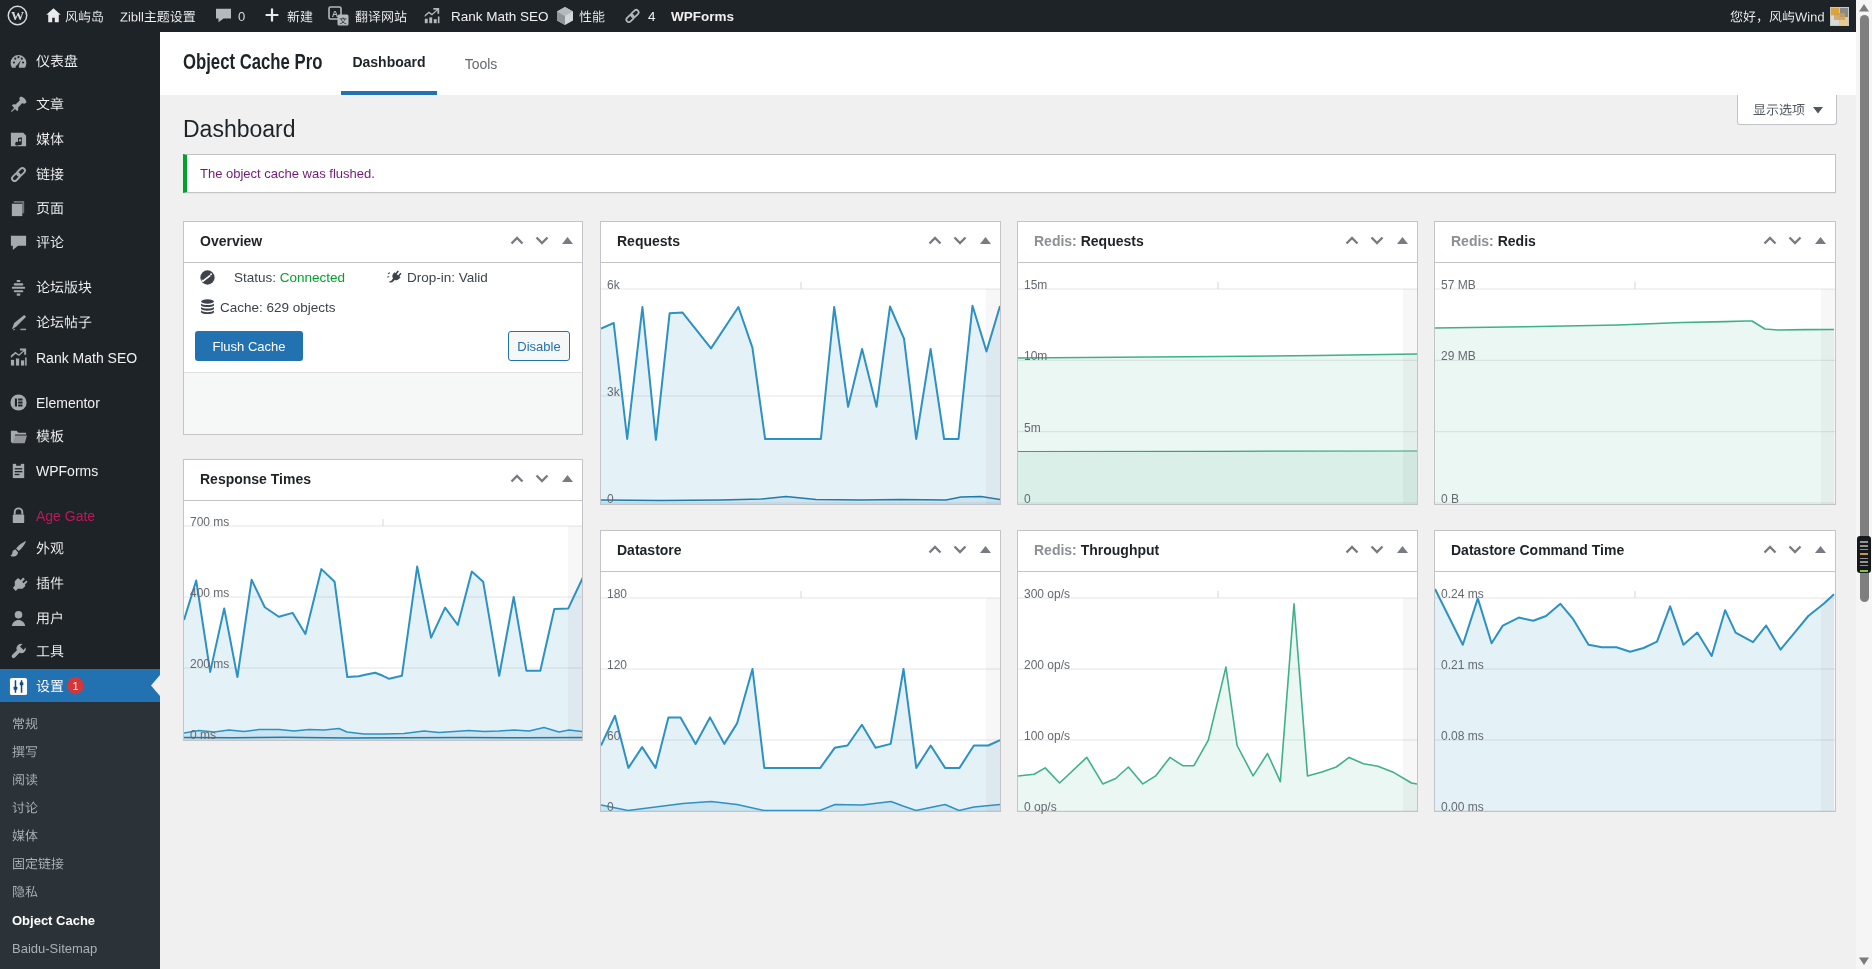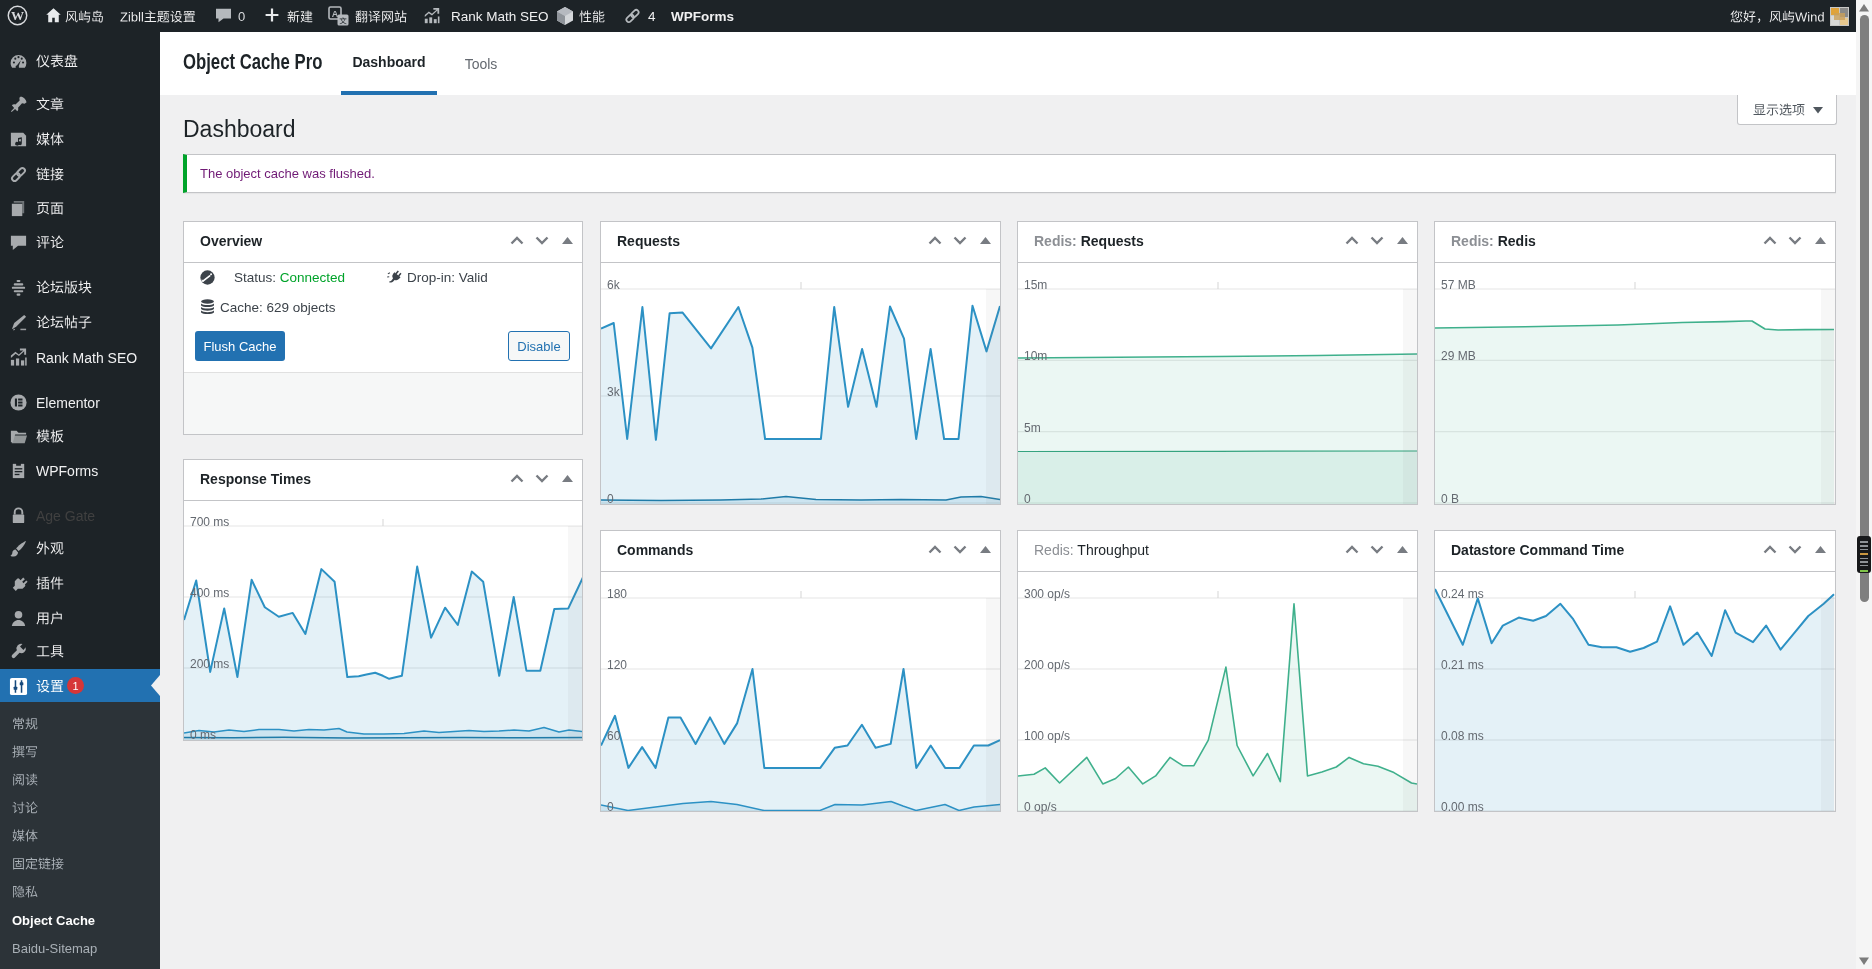--- a/index.html
+++ b/index.html
@@ -247,21 +247,21 @@
         <rect x="6" y="7.5" width="8" height="1.4"></rect>
         <rect x="6" y="10.5" width="8" height="1.4"></rect>
         <rect x="6" y="13.5" width="5" height="1.4"></rect>
       </g>
     </svg>
     <div class="abs" style="left:36px;top:463px;font-size:14px;color:#f0f0f1">WPForms</div>
     <svg class="abs" style="left:9px;top:505.5px" width="19" height="19" viewBox="0 0 20 20">
       <path fill="none" stroke="#a7aaad" stroke-width="2" d="M6 9V6.5a4 4 0 0 1 8 0V9"></path>
       <rect x="4" y="9" width="12" height="9" rx="1" fill="#a7aaad"></rect>
     </svg>
-    <div class="abs" style="left:36px;top:508px;font-size:14px;color:#404040">Age Gate</div>
+    <div class="abs" style="left:36px;top:508px;font-size:14px;color:#be185d">Age Gate</div>
     <svg class="abs" style="left:9px;top:538.5px" width="19" height="19" viewBox="0 0 20 20">
       <path fill="#a7aaad" d="M18 2c-4 1.5-8.5 5-10.5 8l2.6 2.6C13 10.5 16.5 6 18 2z"></path>
       <path fill="#a7aaad" d="M7 11c-2 0-3.5 1.5-3.5 3.5 0 1.5-1 2.5-2 3 1 .8 2.3 1 3.5 1 2.5 0 4.5-1.8 4.5-4.2z"></path>
     </svg>
     <svg class="ct" style="left:36px;top:540.9px;" width="28.0" height="14.8" viewBox="0 -880 2000.0 1060" fill="#f0f0f1">
       <use href="#u5916r"></use>
       <use href="#u89c2r" x="1000"></use>
     </svg>
     <svg class="abs" style="left:9px;top:573.5px" width="19" height="19" viewBox="0 0 20 20">
       <path fill="#a7aaad" d="M13.5 2v4h-2V2H9v4H7a1.5 1.5 0 0 0-1.5 1.5V11L9 14.5v3h4.5v-3L17 11V7.5A1.5 1.5 0 0 0 15.5 6V2z" transform="rotate(45 10 10)"></path>
@@ -365,21 +365,21 @@
     <div class="abs" style="left:407px;top:270px;font-size:13.5px;color:#3c434a">Drop-in: Valid</div>
     <svg class="abs" style="left:199px;top:298px" width="17" height="18" viewBox="0 0 20 20">
       <g fill="#3c434a">
         <ellipse cx="10" cy="3.6" rx="7.6" ry="2.6"></ellipse>
         <path d="M2.4 5.8c1.4 1.3 4.2 1.9 7.6 1.9s6.2-.6 7.6-1.9v2.4c-1.4 1.3-4.2 1.9-7.6 1.9s-6.2-.6-7.6-1.9z"></path>
         <path d="M2.4 10c1.4 1.3 4.2 1.9 7.6 1.9s6.2-.6 7.6-1.9v2.4c-1.4 1.3-4.2 1.9-7.6 1.9s-6.2-.6-7.6-1.9z"></path>
         <path d="M2.4 14.2c1.4 1.3 4.2 1.9 7.6 1.9s6.2-.6 7.6-1.9v2.2c-1.4 1.3-4.2 1.9-7.6 1.9s-6.2-.6-7.6-1.9z"></path>
       </g>
     </svg>
     <div class="abs" style="left:220px;top:300px;font-size:13.5px;color:#3c434a">Cache: 629 objects</div>
-    <div class="btn" style="left:195px;top:331px;width:90px;height:30px;background:#2271b1;color:#fff">Flush Cache</div>
+    <div class="btn" style="left:195px;top:331px;width:108px;height:30px;background:#2271b1;color:#fff">Flush Cache</div>
     <div class="btn" style="left:508px;top:331px;width:62px;height:30px;background:#f6f7f7;border:1px solid #2271b1;color:#2271b1">Disable</div>
     <div class="abs" style="left:184px;top:372px;width:398px;height:62px;background:#f6f7f7;border-top:1px solid #e0e0e0"></div>
     <div class="card" style="left:600px;top:221px;width:401px;height:284px"></div>
     <div class="abs" style="left:617px;top:233px;font-size:14px;font-weight:700;color:#1d2327">Requests</div>
     <div class="abs" style="left:600px;top:262px;width:401px;height:1px;background:#c3c4c7"></div>
     <svg class="abs" style="left:928px;top:236px" width="14" height="9" viewBox="0 0 14 9">
       <path d="M1.5 7.5 7 2l5.5 5.5" stroke="#787c82" stroke-width="2.4" fill="none"></path>
     </svg>
     <svg class="abs" style="left:953px;top:236px" width="14" height="9" viewBox="0 0 14 9">
       <path d="M1.5 1.5 7 7l5.5-5.5" stroke="#787c82" stroke-width="2.4" fill="none"></path>
@@ -477,21 +477,21 @@
       <path d="M0.0 232.0 L15.0 229.5 L30.0 231.0 L45.0 229.0 L60.0 230.5 L75.0 228.5 L95.0 228.5 L110.0 230.0 L125.0 228.5 L140.0 229.0 L155.0 227.5 L163.0 231.0 L180.0 233.0 L200.0 233.0 L220.0 232.5 L240.0 230.0 L255.0 231.5 L270.0 230.5 L285.0 229.5 L300.0 230.5 L315.0 230.0 L330.0 229.0 L345.0 230.0 L360.0 226.5 L375.0 231.0 L385.0 229.0 L399.0 230.5 L399.0 239 L0.0 239 Z" fill="rgba(44,145,196,0.13)"></path>
       <path d="M0.0 232.0 L15.0 229.5 L30.0 231.0 L45.0 229.0 L60.0 230.5 L75.0 228.5 L95.0 228.5 L110.0 230.0 L125.0 228.5 L140.0 229.0 L155.0 227.5 L163.0 231.0 L180.0 233.0 L200.0 233.0 L220.0 232.5 L240.0 230.0 L255.0 231.5 L270.0 230.5 L285.0 229.5 L300.0 230.5 L315.0 230.0 L330.0 229.0 L345.0 230.0 L360.0 226.5 L375.0 231.0 L385.0 229.0 L399.0 230.5" fill="none" stroke="#2c91c4" stroke-width="1.5" stroke-linejoin="round"></path>
       <path d="M0.0 236.5 L50.0 236.8 L100.0 236.3 L163.0 237.0 L220.0 236.8 L280.0 236.5 L340.0 236.8 L399.0 236.5" fill="none" stroke="#1f7ba8" stroke-width="1.5" stroke-linejoin="round"></path>
       <rect x="384" y="25" width="14" height="214" fill="rgba(120,120,120,0.06)"></rect>
     </svg>
     <div class="lbl" style="left:190px;top:515px">700 ms</div>
     <div class="lbl" style="left:190px;top:586px">400 ms</div>
     <div class="lbl" style="left:190px;top:657px">200 ms</div>
     <div class="lbl" style="left:190px;top:728px">0 ms</div>
     <div class="card" style="left:600px;top:530px;width:401px;height:282px"></div>
-    <div class="abs" style="left:617px;top:542px;font-size:14px;font-weight:700;color:#1d2327">Commands</div>
+    <div class="abs" style="left:617px;top:542px;font-size:14px;font-weight:700;color:#1d2327">Datastore</div>
     <div class="abs" style="left:600px;top:571px;width:401px;height:1px;background:#c3c4c7"></div>
     <svg class="abs" style="left:928px;top:545px" width="14" height="9" viewBox="0 0 14 9">
       <path d="M1.5 7.5 7 2l5.5 5.5" stroke="#787c82" stroke-width="2.4" fill="none"></path>
     </svg>
     <svg class="abs" style="left:953px;top:545px" width="14" height="9" viewBox="0 0 14 9">
       <path d="M1.5 1.5 7 7l5.5-5.5" stroke="#787c82" stroke-width="2.4" fill="none"></path>
     </svg>
     <svg class="abs" style="left:980px;top:546px" width="11" height="7" viewBox="0 0 11 7">
       <path d="M5.5 0 11 7H0z" fill="#787c82"></path>
     </svg>
@@ -505,21 +505,21 @@
       <path d="M0.0 173.5 L14.0 143.8 L27.4 195.9 L41.1 175.1 L54.6 195.9 L67.4 145.4 L79.5 145.4 L94.6 171.9 L109.0 145.4 L123.3 171.9 L136.2 151.1 L151.5 97.0 L163.3 195.9 L219.3 195.9 L233.7 175.8 L246.5 173.5 L260.9 152.7 L274.6 175.8 L289.7 171.9 L302.5 97.0 L315.3 195.9 L329.7 173.5 L344.1 195.9 L358.5 195.9 L372.9 173.5 L387.3 173.5 L399.0 168.1" fill="none" stroke="#2c91c4" stroke-width="2" stroke-linejoin="round"></path>
       <path d="M0.0 233.0 L27.0 238.5 L82.0 231.5 L110.0 229.5 L136.0 232.5 L163.0 238.5 L219.0 238.5 L234.0 232.5 L261.0 233.0 L290.0 229.5 L302.0 234.0 L315.0 238.5 L344.0 232.5 L358.0 238.5 L373.0 235.0 L399.0 232.5 L399.0 239 L0.0 239 Z" fill="rgba(44,145,196,0.13)"></path>
       <path d="M0.0 233.0 L27.0 238.5 L82.0 231.5 L110.0 229.5 L136.0 232.5 L163.0 238.5 L219.0 238.5 L234.0 232.5 L261.0 233.0 L290.0 229.5 L302.0 234.0 L315.0 238.5 L344.0 232.5 L358.0 238.5 L373.0 235.0 L399.0 232.5" fill="none" stroke="#2c91c4" stroke-width="1.5" stroke-linejoin="round"></path>
       <rect x="385" y="26" width="14" height="213" fill="rgba(120,120,120,0.06)"></rect>
     </svg>
     <div class="lbl" style="left:607px;top:587px">180</div>
     <div class="lbl" style="left:607px;top:658px">120</div>
     <div class="lbl" style="left:607px;top:729px">60</div>
     <div class="lbl" style="left:607px;top:800px">0</div>
     <div class="card" style="left:1017px;top:530px;width:401px;height:282px"></div>
-    <div class="abs" style="left:1034px;top:542px;font-size:14px;font-weight:400;color:#8c8f94">Redis:<span style="color:#1d2327"> Throughput</span></div>
+    <div class="abs" style="left:1034px;top:542px;font-size:14px;font-weight:700;color:#8c8f94">Redis:<span style="color:#1d2327"> Throughput</span></div>
     <div class="abs" style="left:1017px;top:571px;width:401px;height:1px;background:#c3c4c7"></div>
     <svg class="abs" style="left:1345px;top:545px" width="14" height="9" viewBox="0 0 14 9">
       <path d="M1.5 7.5 7 2l5.5 5.5" stroke="#787c82" stroke-width="2.4" fill="none"></path>
     </svg>
     <svg class="abs" style="left:1370px;top:545px" width="14" height="9" viewBox="0 0 14 9">
       <path d="M1.5 1.5 7 7l5.5-5.5" stroke="#787c82" stroke-width="2.4" fill="none"></path>
     </svg>
     <svg class="abs" style="left:1397px;top:546px" width="11" height="7" viewBox="0 0 11 7">
       <path d="M5.5 0 11 7H0z" fill="#787c82"></path>
     </svg>

